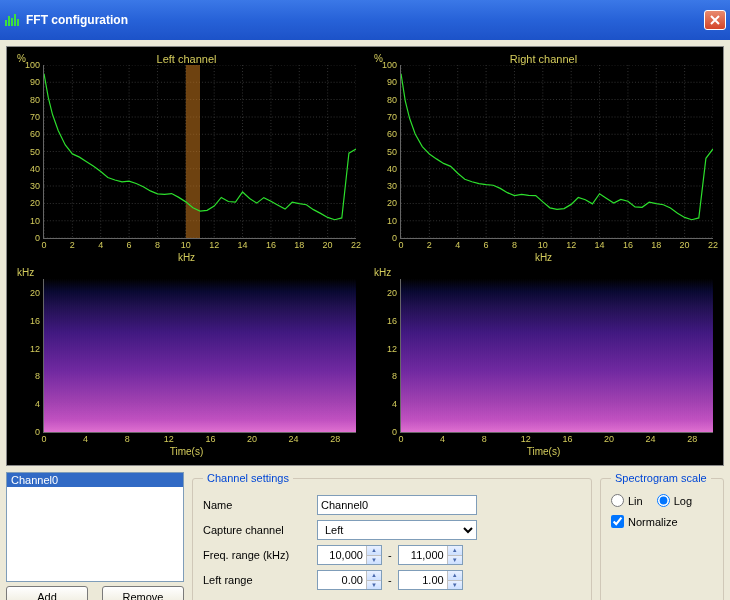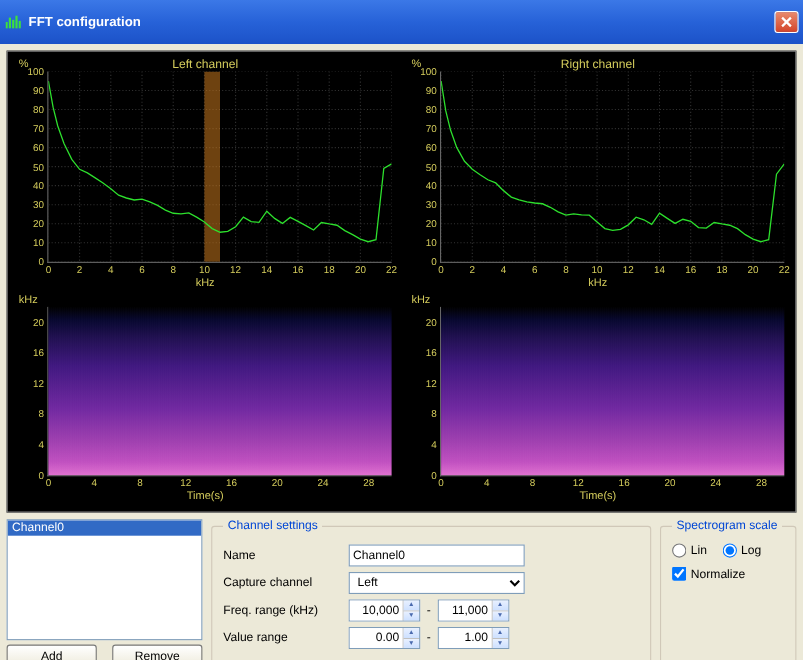--- a/index.html
+++ b/index.html
@@ -452,21 +452,21 @@
         <span>-</span>
         <span class="spinner">
           <input value="11,000" style="">
           <span class="arrows">
               <div>▲</div>
               <div>▼</div>
             </span>
         </span>
       </div>
       <div class="settings-row">
-        <span class="lbl">Value range</span>
+        <span class="lbl">Left range</span>
         <span class="spinner">
           <input value="0.00" style="">
           <span class="arrows">
               <div>▲</div>
               <div>▼</div>
             </span>
         </span>
         <span>-</span>
         <span class="spinner">
           <input value="1.00" style="">

